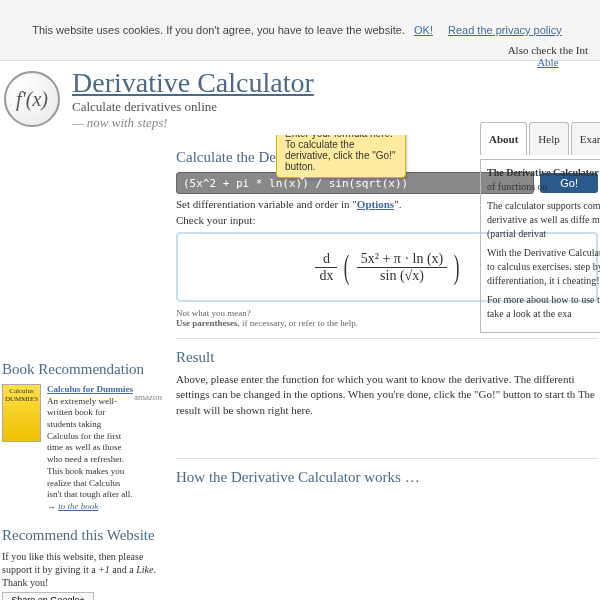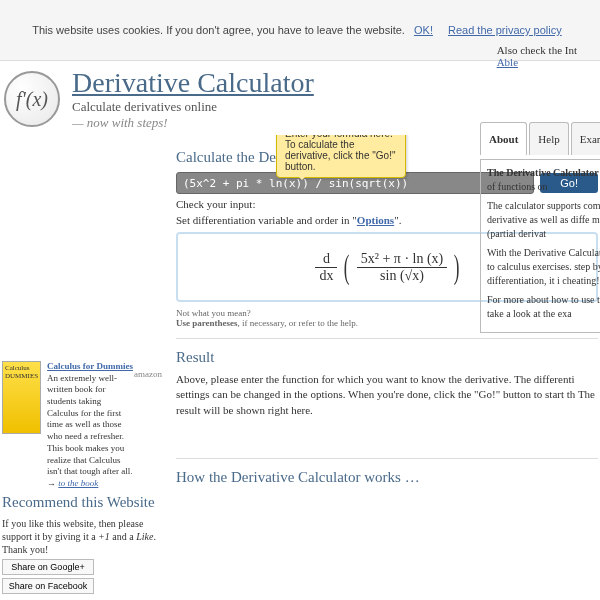--- a/index.html
+++ b/index.html
@@ -5,21 +5,21 @@
   * { box-sizing: border-box; margin: 0; padding: 0; }
   body { font-family: Georgia, 'Times New Roman', serif; font-size: 12px; color: #333; background: #fff; width: 600px; }
   a { color: #4169aa; text-decoration: underline; cursor: pointer; }
   .cookie-bar { background: #f5f5f5; padding: 24px 10px; font-size: 11px; text-align: center; color: #444; border-bottom: 1px solid #ddd; font-family: Arial, sans-serif; }
   .cookie-bar a { margin: 0 6px; }
   .header { display: flex; align-items: center; padding: 6px 12px 4px 4px; }
   .logo { width: 56px; height: 56px; border: 2px solid #999; border-radius: 50%; background: radial-gradient(circle at 30% 30%, #fff, #e8e8e8); display: flex; align-items: center; justify-content: center; font-style: italic; font-size: 20px; color: #555; margin-right: 12px; font-family: 'Times New Roman', serif; }
   .header-text h1 { font-size: 28px; color: #4a6a8a; font-weight: normal; font-family: Georgia, serif; text-decoration: underline; }
   .subtitle { font-size: 13px; color: #555; font-family: Georgia, serif; }
   .subtitle em { color: #888; }
-  .top-right { position: absolute; right: 23px; top: 44px; font-size: 11px; text-align: left; }
+  .top-right { position: absolute; right: 12px; top: 44px; font-size: 11px; text-align: center; }
   .main { display: flex; padding: 0 0 0 0; }
   .left-col { width: 170px; padding: 6px 8px 6px 2px; }
   .center-col { flex: 1; padding: 6px 2px 6px 6px; overflow: hidden; }
   .section-head { font-size: 15px; color: #4a6a8a; font-weight: normal; margin: 8px 0 6px 0; font-family: Georgia, serif; }
   .input-wrap { display: flex; align-items: center; gap: 6px; margin-bottom: 4px; position: relative; }
   .formula-input { flex: 1; background: #888; color: #fff; border: 1px solid #666; border-radius: 3px; padding: 3px 6px; font-family: monospace; font-size: 11px; height: 22px; }
   .go-btn { background: #2a5a8a; color: #fff; border: none; border-radius: 3px; padding: 4px 20px; font-size: 11px; cursor: pointer; font-family: Arial, sans-serif; }
   .tooltip { position: absolute; top: -50px; left: 100px; background: #ffeca0; border: 1px solid #d4b800; border-radius: 4px; padding: 5px 8px; font-size: 10px; width: 130px; box-shadow: 1px 1px 3px rgba(0,0,0,0.2); font-family: Arial, sans-serif; }
   .tooltip::after { content: ''; position: absolute; bottom: -8px; left: 20px; border: 5px solid transparent; border-top-color: #ffeca0; }
   .hint-text { font-size: 11px; margin: 4px 0; }
@@ -29,21 +29,21 @@
   .frac .den { display: block; padding: 0 4px; }
   .paren { font-size: 34px; font-weight: 100; vertical-align: middle; display: inline-block; transform: scaleX(0.5); }
   .not-mean { font-size: 9px; color: #666; margin-top: 2px; }
   .tabs { display: flex; gap: 2px; margin-bottom: 4px; }
   .tab { border: 1px solid #bbb; border-bottom: none; border-radius: 3px 3px 0 0; padding: 10px 8px; font-size: 11px; background: #f4f4f4; cursor: pointer; }
   .tab.active { background: #fff; font-weight: bold; }
   .tab-content { border: 1px solid #bbb; padding: 6px; font-size: 10px; line-height: 1.4; }
   .tab-content p { margin-bottom: 5px; }
   .book-sec { margin-top: 10px; }
   .book-row { display: flex; gap: 6px; }
-  .book-cover { width: 44px; height: 73px; background: linear-gradient(#ffe04a, #f0c000); border: 1px solid #aaa; font-size: 7px; padding: 2px; color: #333; }
+  .book-cover { width: 44px; height: 58px; background: linear-gradient(#ffe04a, #f0c000); border: 1px solid #aaa; font-size: 7px; padding: 2px; color: #333; text-align: center; }
   .book-desc { font-size: 9px; line-height: 1.3; }
   .amazon { float: right; font-size: 9px; color: #888; font-family: Liberation Serif, serif; margin-top: 8px; }
   .share-btn { display: block; width: 92px; border: 1px solid #bbb; background: #f8f8f8; font-size: 9px; padding: 2px 4px; margin: 3px 0; cursor: pointer; font-family: Arial, sans-serif; }
   hr.sep { border: none; border-top: 1px solid #ddd; margin: 10px 0; }
   .left-col .section-head, .bottom-head { font-size: 15px; }
   .result-text { font-size: 11px; line-height: 1.4; margin: 4px 0 16px 0; }
 </style>
 </head>
 <body>
 
@@ -65,50 +65,51 @@
   <div class="top-right">
     <span>Also check the Int</span><br>
     <a>Able</a>
   </div>
 </div>
 
 <div class="main">
   <div class="left-col">
     <div style="height:210px"></div>
     <div class="book-sec">
+      <h2 class="section-head">Book Recommendation</h2>
       <span class="amazon">amazon</span>
       <div class="book-row">
         <div class="book-cover">Calculus DUMMIES</div>
         <div class="book-desc">
           <a style="font-weight:bold">Calculus for Dummies</a><br>
           <span>An extremely well-written book for students taking Calculus for the first time as well as those who need a refresher. This book makes you realize that Calculus isn't that tough after all. → </span><a style="font-style:italic">to the book</a>
         </div>
       </div>
     </div>
 
-    <h2 class="section-head" style="margin-top:4px">Recommend this Website</h2>
+    <h2 class="section-head" style="margin-top:14px">Recommend this Website</h2>
     <p style="font-size:10px;line-height:1.3">
       <span>If you like this website, then please support it by giving it a </span><em>+1</em><span> and a </span><em>Like</em><span>. Thank you!</span>
     </p>
     <button class="share-btn">Share on Google+</button>
     <button class="share-btn">Share on Facebook</button>
 
   </div>
 
   <div class="center-col">
     <h2 class="section-head">Calculate the Derivative of …</h2>
     <div class="input-wrap">
       <div class="tooltip">Enter your formula here. To calculate the derivative, click the "Go!" button.</div>
       <input class="formula-input" value="(5x^2 + pi * ln(x)) / sin(sqrt(x))" style="">
       <button class="go-btn">Go!</button>
     </div>
-    <p class="hint-text">Check your input:</p>
     <p class="hint-text">
       <span>Set differentiation variable and order in "</span><a style="font-weight:bold">Options</a><span>".</span>
     </p>
+    <p class="hint-text">Check your input:</p>
     <div class="preview-box">
       <span class="frac">
           <span class="num">d</span>
           <span class="den">dx</span>
         </span>
       <span class="paren">(</span>
       <span class="frac">
           <span class="num">5x² + π · ln (x)</span>
           <span class="den">sin (√x)</span>
         </span>

